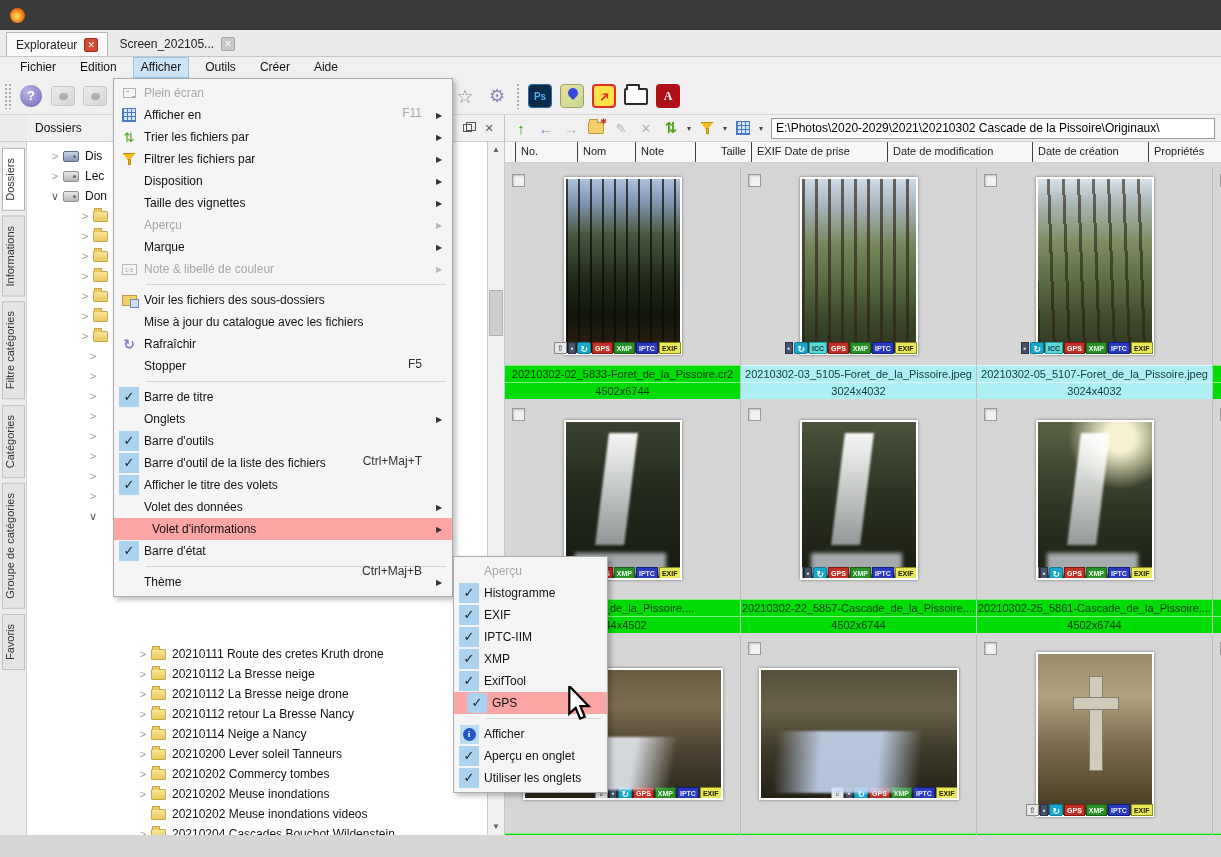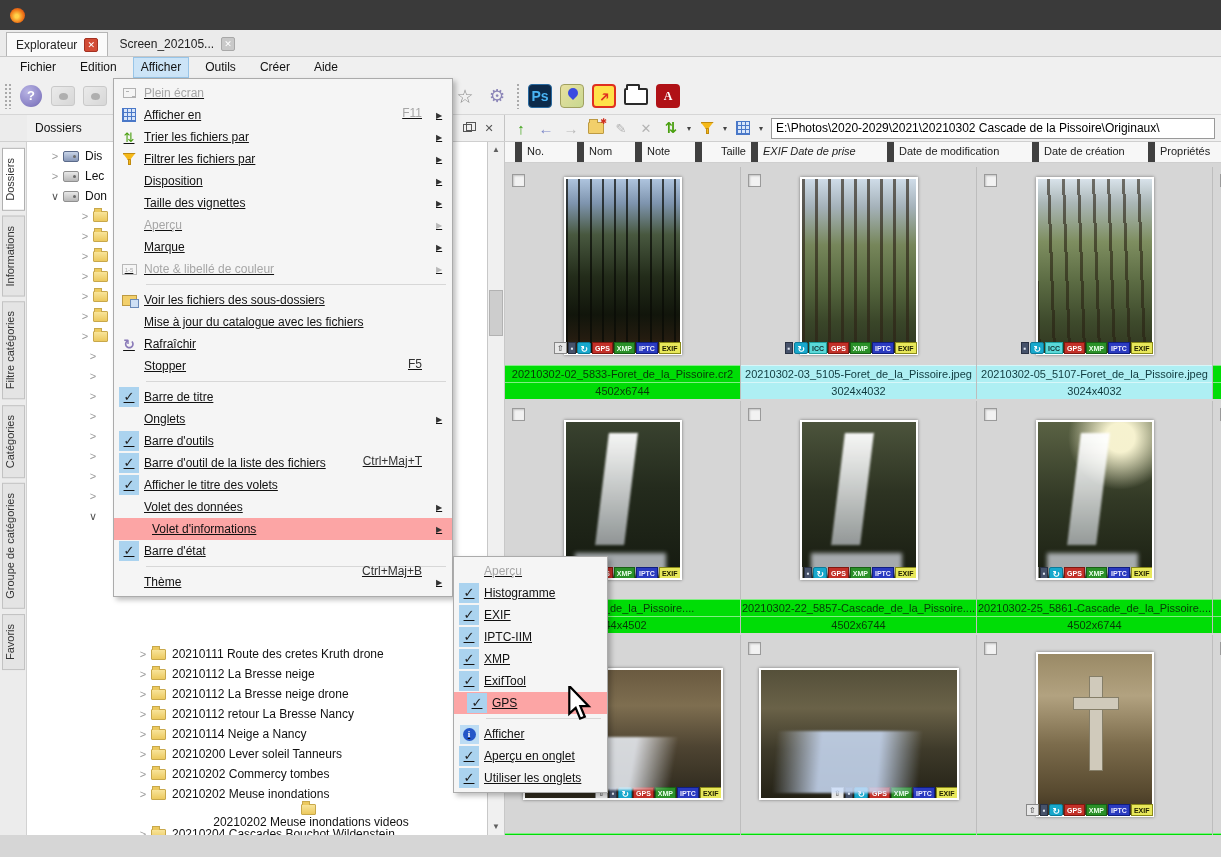--- a/index.html
+++ b/index.html
@@ -27,21 +27,21 @@
   .toolbar { height:37px; background:#f0f0f0; border-bottom:1px solid #d6d6d6; display:flex; align-items:center; padding-left:4px; }
   .grip { width:7px; height:26px; margin-right:4px; background-image:radial-gradient(#aaa 1px, transparent 1.2px); background-size:4px 4px; }
   .tbtn { width:28px; height:28px; display:flex; align-items:center; justify-content:center; margin:0 2px; flex:none; }
   .ic-help { width:22px; height:22px; border-radius:50%; background:radial-gradient(circle at 35% 30%, #b8b4e4, #8880c4 70%, #5a5494); color:#fff; font-weight:bold; font-size:13px; line-height:22px; text-align:center; }
   .ghost { width:24px; height:20px; border:1px solid #bcbcbc; border-radius:3px; background:linear-gradient(135deg,#e9e9e9,#cfcfcf); position:relative; opacity:.75; }
   .ghost::after { content:""; position:absolute; left:7px; top:6px; width:9px; height:7px; border-radius:50%; background:#9a9a9a; }
   .tb-spacer { width:338px; flex:none; }
   .vsep { width:5px; height:26px; margin:0 3px; background-image:radial-gradient(#aaa 1px, transparent 1.2px); background-size:4px 4px; }
   .ic-star { font-size:19px; color:#8a8a8a; }
   .ic-gear { font-size:18px; color:#8c86b8; }
-  .sq { width:24px; height:24px; border-radius:4px; color:#fff; font-weight:bold; font-size:14px; display:flex; align-items:center; justify-content:center; }
+  .sq { width:24px; height:24px; border-radius:4px; color:#fff; font-weight:bold; font-size:10px; display:flex; align-items:center; justify-content:center; }
   .sq-ps { background:#0c2a4a; color:#4ab4f4; border:1px solid #2a6aa0; }
   .sq-map { background:linear-gradient(135deg,#e8e0a0,#c8d890); border:1px solid #a0a060; position:relative; }
   .sq-map::after { content:""; position:absolute; left:7px; top:3px; width:10px; height:10px; border-radius:50% 50% 50% 0; transform:rotate(-45deg); background:#3a4ae0; }
   .sq-xnc { background:#ffe24a; border:2px solid #e03020; position:relative; }
   .sq-xnc::after { content:"➔"; color:#e03020; font-size:13px; transform:rotate(-45deg); }
   .ic-folder { width:24px; height:17px; border:2px solid #2a2a2a; border-radius:2px; background:#fff; position:relative; }
   .ic-folder::before { content:""; position:absolute; top:-6px; left:0; width:10px; height:4px; border:2px solid #2a2a2a; border-bottom:none; border-radius:2px 2px 0 0; background:#fff; }
   .sq-pdf { background:#b01116; color:#fff; font-size:12px; font-family:"Liberation Serif",serif; }
 
   
@@ -89,21 +89,21 @@
   .treegap { height:118px; }
 
   
   .treescroll { width:17px; flex:none; background:#f0f0f0; border-right:1px solid #c8c8c8; position:relative; }
   .sarrow { position:absolute; left:0; width:16px; height:16px; text-align:center; font-size:8px; color:#606060; line-height:16px; }
   .sthumb { position:absolute; left:1px; top:148px; width:14px; height:46px; background:#cdcdcd; border:1px solid #b2b2b2; }
 
   
   .gridarea { flex:1; display:flex; flex-direction:column; overflow:hidden; background:#d6d6d6; }
   .colheader { height:21px; background:#f7f7f7; border-bottom:1px solid #cfcfcf; display:flex; flex:none; font-size:11px; color:#222; }
-  .colcell { border-right:7px solid #404040; padding:3px 5px 0; overflow:hidden; white-space:nowrap; flex:none; }
+  .colcell { border-right:1px solid #404040; padding:3px 5px 0; overflow:hidden; white-space:nowrap; flex:none; }
   .colcell.right { text-align:right; }
   .gridbody { padding-top:4px; }
   .grow { display:flex; width:716px; overflow:hidden; margin-bottom:2px; }
   .cell { width:236px; height:232px; flex:none; border-right:1px solid #bdbdbd; position:relative; background:#d6d6d6; display:flex; flex-direction:column; }
   .thumbwrap { height:198px; display:flex; align-items:center; justify-content:center; position:relative; }
   .cbx { position:absolute; left:7px; top:7px; width:13px; height:13px; background:#f2f2f2; border:1px solid #9a9a9a; box-shadow:inset 1px 1px 2px rgba(0,0,0,.2); }
   .thumb { border:2px solid #fff; box-shadow:0 0 3px rgba(0,0,0,.45); position:relative; flex:none; }
   .p178 { width:118px; height:178px; } .p160 { width:118px; height:160px; }
   .p165 { width:118px; height:165px; } .land { width:200px; height:132px; }
   .badges { position:absolute; right:-1px; bottom:-1px; display:flex; gap:1px; align-items:flex-end; }
@@ -149,21 +149,21 @@
   .img-stream2::after { content:""; position:absolute; left:4%; bottom:4%; width:90%; height:48%;
       background:linear-gradient(95deg, transparent 5%, rgba(205,222,250,.85) 30% 62%, transparent 85%); filter:blur(1px); }
   .img-cross { background:linear-gradient(180deg,#9a8a66 0%,#b2a280 26%,#7c6c4c 56%,#57492f 86%,#3f3420 100%); }
   .img-cross::before { content:""; position:absolute; left:calc(50% - 6px); top:14%; width:12px; height:58%; background:#d0cabb; border:1px solid #857e68; }
   .img-cross::after { content:""; position:absolute; left:calc(50% - 22px); top:27%; width:44px; height:11px; background:#d0cabb; border:1px solid #857e68; }
 
   
   .menu { position:absolute; background:#f5f5f5; border:1px solid #ababab; box-shadow:3px 3px 5px rgba(0,0,0,.25); padding:3px 0; z-index:20; font-size:12px; }
   .menu-main { left:113px; top:78px; width:340px; }
   .menu-sub { left:453px; top:556px; width:155px; z-index:21; }
-  .mi { height:22px; display:flex; align-items:center;text-decoration:underline; }
+  .mi { height:22px; display:flex; align-items:center; }
   .mi .icslot { width:30px; flex:none; display:flex; align-items:center; justify-content:center; }
   .mi .lbl { flex:1; white-space:nowrap; overflow:hidden; }
   .mi .sc { color:#333; padding-right:14px;margin-top:40px; }
   .mi .arr { width:16px; flex:none; color:#333; font-size:8px; }
   .mi.disabled .lbl, .mi.disabled .sc { color:#a6a6a6; }
   .mi.disabled .arr { color:#b9b9b9; }
   .mi.hl { background:#fca5a5;padding-left:8px; }
   .chk { width:20px; height:20px; background:#abd3ef; color:#222; font-size:13px; line-height:20px; text-align:center; }
   .msep { height:1px; background:#d7d7d7; margin:4px 6px 4px 32px; }
   .mic { color:#777; }
@@ -406,21 +406,21 @@
       <div class="trow" style="padding-left: 108px;">
         <span class="chev">&gt;</span>
         <span class="fold"></span>
         <span>20210202 Commercy tombes</span>
       </div>
       <div class="trow" style="padding-left: 108px;">
         <span class="chev">&gt;</span>
         <span class="fold"></span>
         <span>20210202 Meuse inondations</span>
       </div>
-      <div class="trow" style="padding-left: 108px; flex-direction: column;">
+      <div class="trow" style="padding-left: 108px;">
         <span class="chev"></span>
         <span class="fold"></span>
         <span>20210202 Meuse inondations videos</span>
       </div>
       <div class="trow" style="padding-left: 108px;">
         <span class="chev">&gt;</span>
         <span class="fold"></span>
         <span>20210204 Cascades Bouchot Wildenstein</span>
       </div>
     </div>
@@ -429,21 +429,21 @@
     <span class="sthumb"></span>
     <span class="sarrow" style="bottom:0">▼</span>
   </div>
   <div class="gridarea">
     <div class="colheader" id="colheader">
         <div class="colcell" style="width: 6px;"></div>
         <div class="colcell" style="width: 62px;">No.</div>
         <div class="colcell" style="width: 58px;">Nom</div>
         <div class="colcell" style="width: 60px;">Note</div>
         <div class="colcell right" style="width: 56px;">Taille</div>
-        <div class="colcell" style="width: 136px; font-style: italic;">EXIF Date de prise</div>
+        <div class="colcell" style="width: 136px;">EXIF Date de prise</div>
         <div class="colcell" style="width: 145px;">Date de modification</div>
         <div class="colcell" style="width: 116px;">Date de création</div>
         <div class="colcell" style="width: 80px;">Propriétés</div>
       </div>
     <div class="gridbody" id="gridbody">
         <div class="grow">
           <div class="cell">
             <div class="thumbwrap">
               <span class="cbx"></span>
               <div class="thumb img-forest-dark p178">

